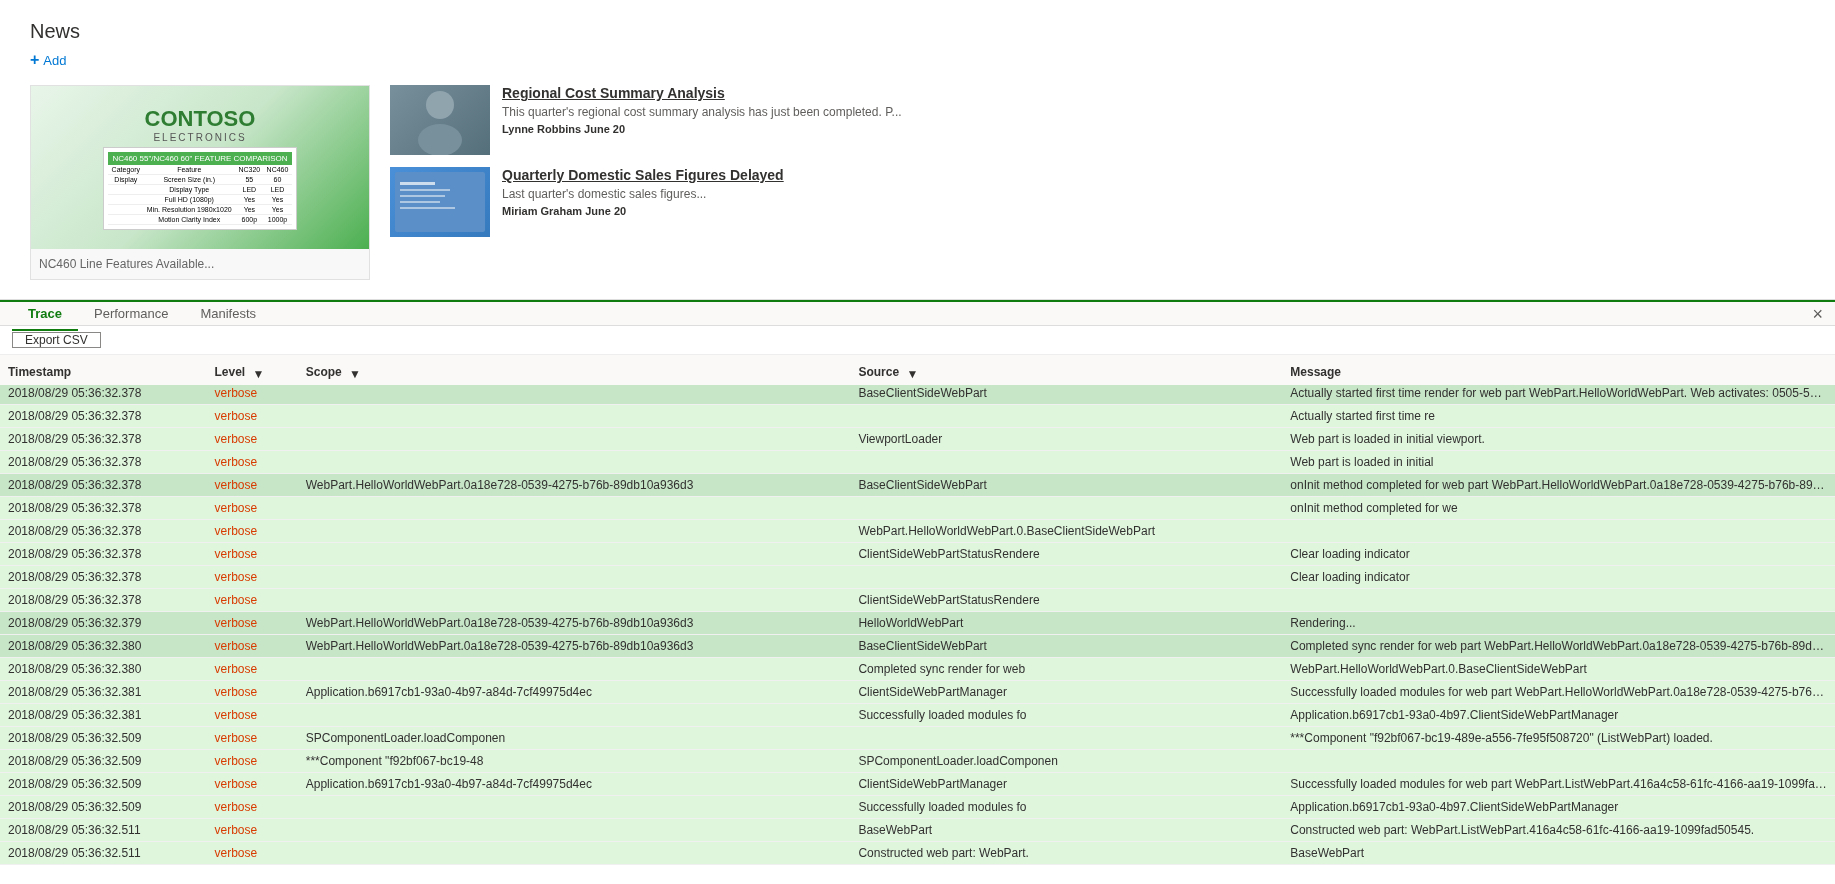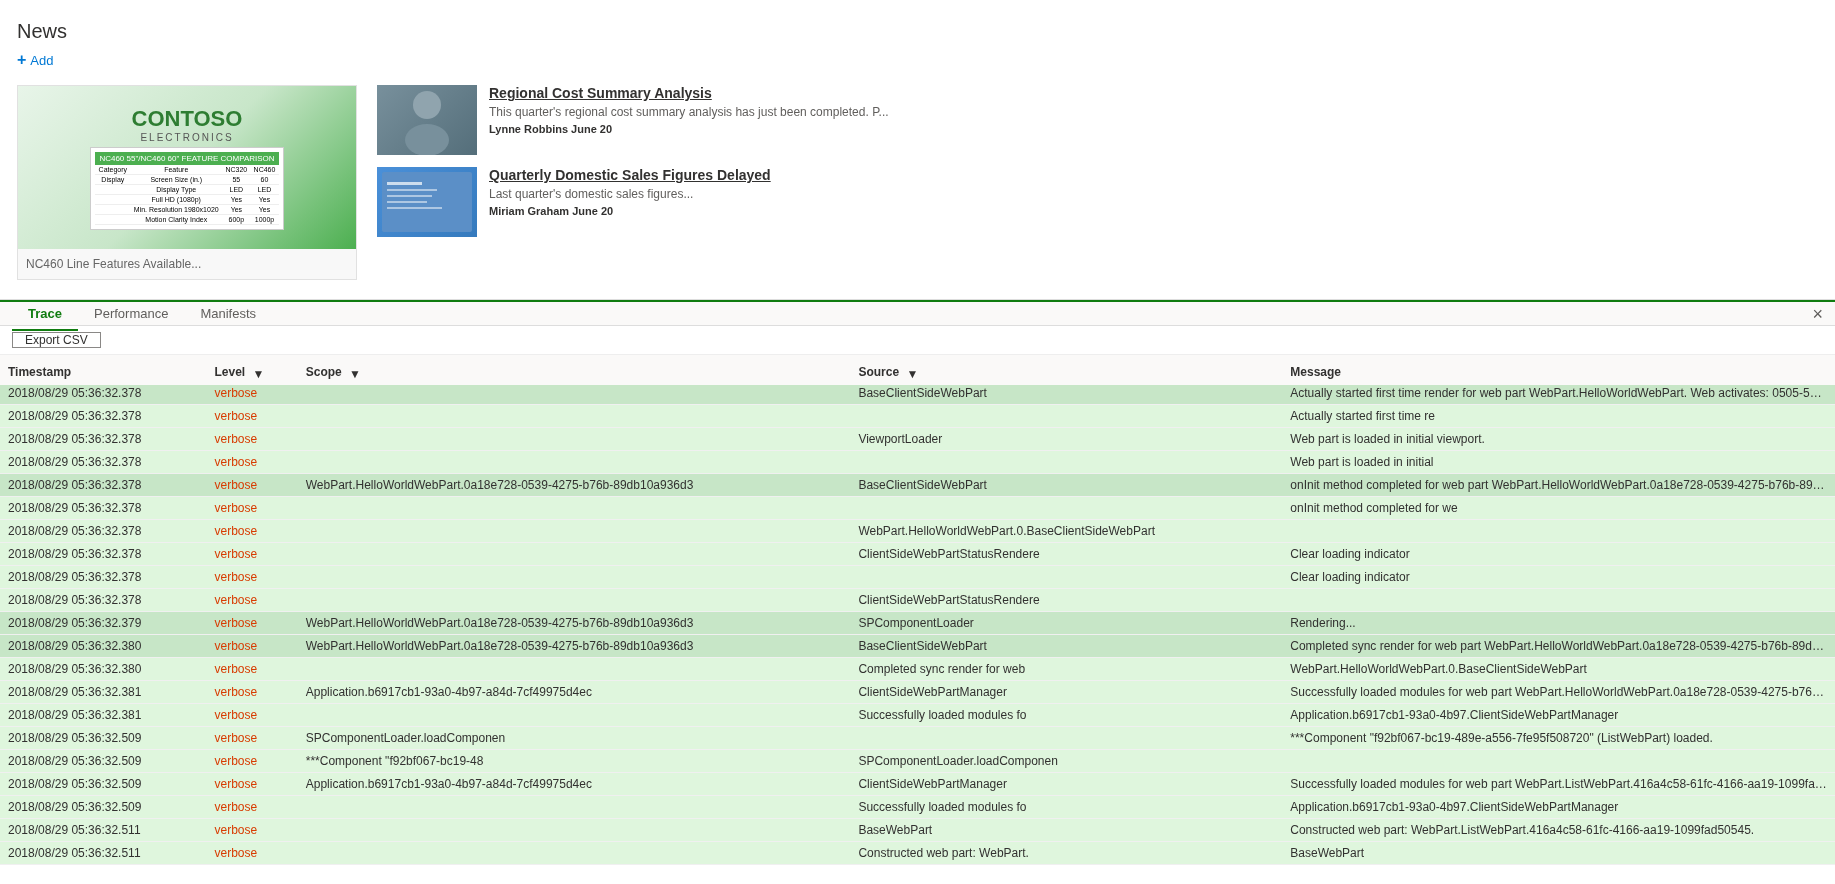--- a/index.html
+++ b/index.html
@@ -2,21 +2,21 @@
 <html><head>
   <meta charset="utf-8">
   <style>
     * { box-sizing: border-box; margin: 0; padding: 0; }
     body { font-family: 'Segoe UI', Arial, sans-serif; font-size: 13px; background: #f3f2f1; overflow: hidden; }
 
     
     .sp-area {
       background: #fff;
       height: 300px;
-      padding: 20px 17px;
+      padding: 20px 30px;
       position: relative;
       overflow: hidden;
       border-bottom: 1px solid #ddd;
     }
     .sp-title {
       font-size: 20px;
       font-weight: 300;
       color: #323130;
       margin-bottom: 8px;
     }
@@ -432,21 +432,21 @@
             <td>2018/08/29 05:36:32.378</td>
             <td><span class="level-verbose">verbose</span></td>
             <td></td>
             <td>ClientSideWebPartStatusRendere</td>
             <td></td>
           </tr>
           <tr class="highlight-dark">
             <td>2018/08/29 05:36:32.379</td>
             <td><span class="level-verbose">verbose</span></td>
             <td>WebPart.HelloWorldWebPart.0a18e728-0539-4275-b76b-89db10a936d3</td>
-            <td>SPComponentLoader</td>
+            <td>HelloWorldWebPart</td>
             <td>Rendering...</td>
           </tr>
           <tr class="highlight-dark">
             <td>2018/08/29 05:36:32.380</td>
             <td><span class="level-verbose">verbose</span></td>
             <td>WebPart.HelloWorldWebPart.0a18e728-0539-4275-b76b-89db10a936d3</td>
             <td>BaseClientSideWebPart</td>
             <td>Completed sync render for web part WebPart.HelloWorldWebPart.0a18e728-0539-4275-b76b-89db10a936d3.</td>
           </tr>
           <tr class="highlight">

